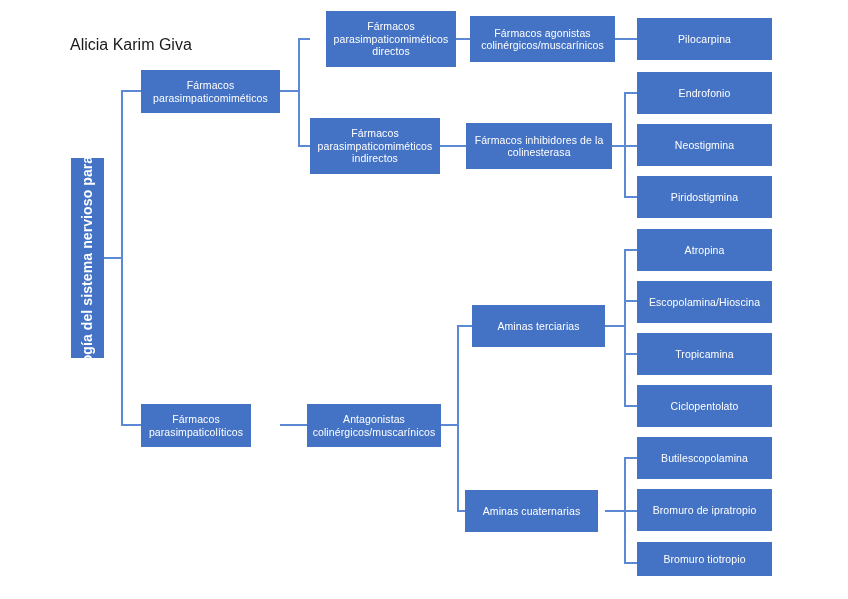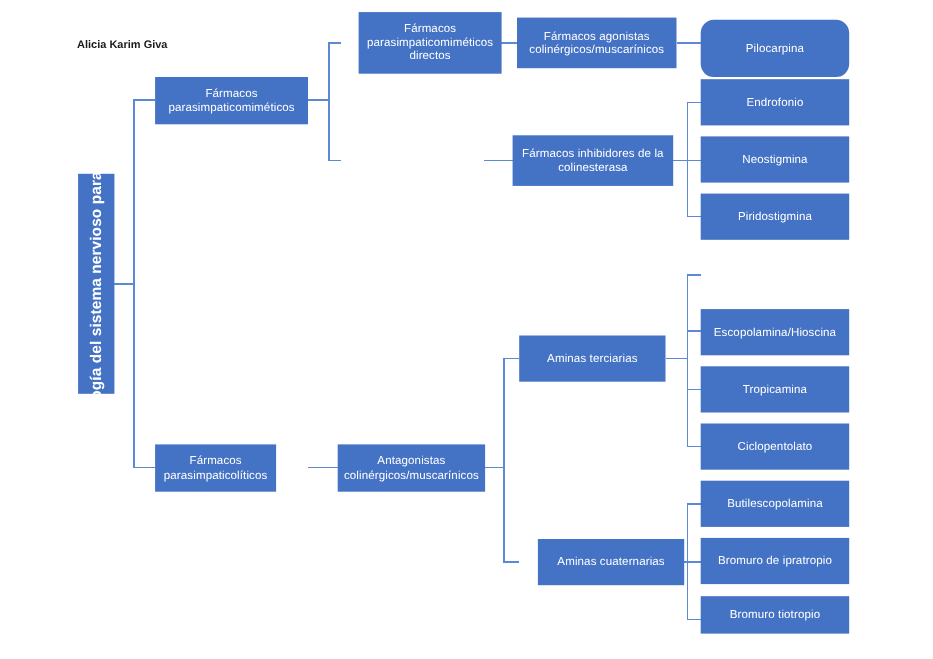--- a/index.html
+++ b/index.html
@@ -47,22 +47,22 @@
     line-height: 1.28;
     padding: 6px 2px;
   }
   .node.root .rot {
     transform: rotate(-90deg);
     white-space: nowrap;
     display: block;
   }
   .author {
     position: absolute;
-    font-size: 10px;
-    font-weight: bold;
+    font-size: 16px;
+    font-weight: normal;
     color: #1a1a1a;
     white-space: nowrap;
     z-index: 3;
   }
 </style>
 </head>
 <body>
 
 <div id="canvas">
 
@@ -116,50 +116,56 @@
   <div class="node" style="left:141px; top:70px; width:139px; height:43px;">
     <span>Fármacos parasimpaticomiméticos</span>
   </div>
   <div class="node" style="left:141px; top:404px; width:110px; height:43px;align-items:center;">
     <span>Fármacos parasimpaticolíticos</span>
   </div>
 
   <div class="node" style="left:310px; top:11px; width:130px; height:56px;margin-left:16px;">
     <span>Fármacos parasimpaticomiméticos directos</span>
   </div>
+  <div class="node" style="left:310px; top:118px; width:130px; height:56px;">
+    <span>Fármacos parasimpaticomiméticos indirectos</span>
+  </div>
   <div class="node" style="left:307px; top:404px; width:134px; height:43px;">
     <span>Antagonistas colinérgicos/muscarínicos</span>
   </div>
 
   <div class="node" style="left:470px; top:16px; width:145px; height:46px;">
     <span>Fármacos agonistas colinérgicos/muscarínicos</span>
   </div>
   <div class="node" style="left:466px; top:123px; width:146px; height:46px;">
     <span>Fármacos inhibidores de la colinesterasa</span>
   </div>
   <div class="node" style="left:472px; top:305px; width:133px; height:42px;">
     <span>Aminas terciarias</span>
   </div>
-  <div class="node" style="left:489px; top:490px; width:133px; height:42px;">
+  <div class="node" style="left:465px; top:490px; width:133px; height:42px;">
     <span>Aminas cuaternarias</span>
   </div>
 
-  <div class="node" style="left:637px; top:18px; width:135px; height:52px;border-radius:12px;">
+  <div class="node" style="left:637px; top:18px; width:135px; height:42px;">
     <span>Pilocarpina</span>
   </div>
   <div class="node" style="left:637px; top:72px; width:135px; height:42px;text-align:right;">
     <span>Endrofonio</span>
   </div>
   <div class="node" style="left:637px; top:124px; width:135px; height:42px;">
     <span>Neostigmina</span>
   </div>
   <div class="node" style="left:637px; top:176px; width:135px; height:42px;">
     <span>Piridostigmina</span>
   </div>
 
+  <div class="node" style="left:637px; top:229px; width:135px; height:42px;">
+    <span>Atropina</span>
+  </div>
   <div class="node" style="left:637px; top:281px; width:135px; height:42px;">
     <span>Escopolamina/Hioscina</span>
   </div>
   <div class="node" style="left:637px; top:333px; width:135px; height:42px;">
     <span>Tropicamina</span>
   </div>
   <div class="node" style="left:637px; top:385px; width:135px; height:42px;">
     <span>Ciclopentolato</span>
   </div>
 

